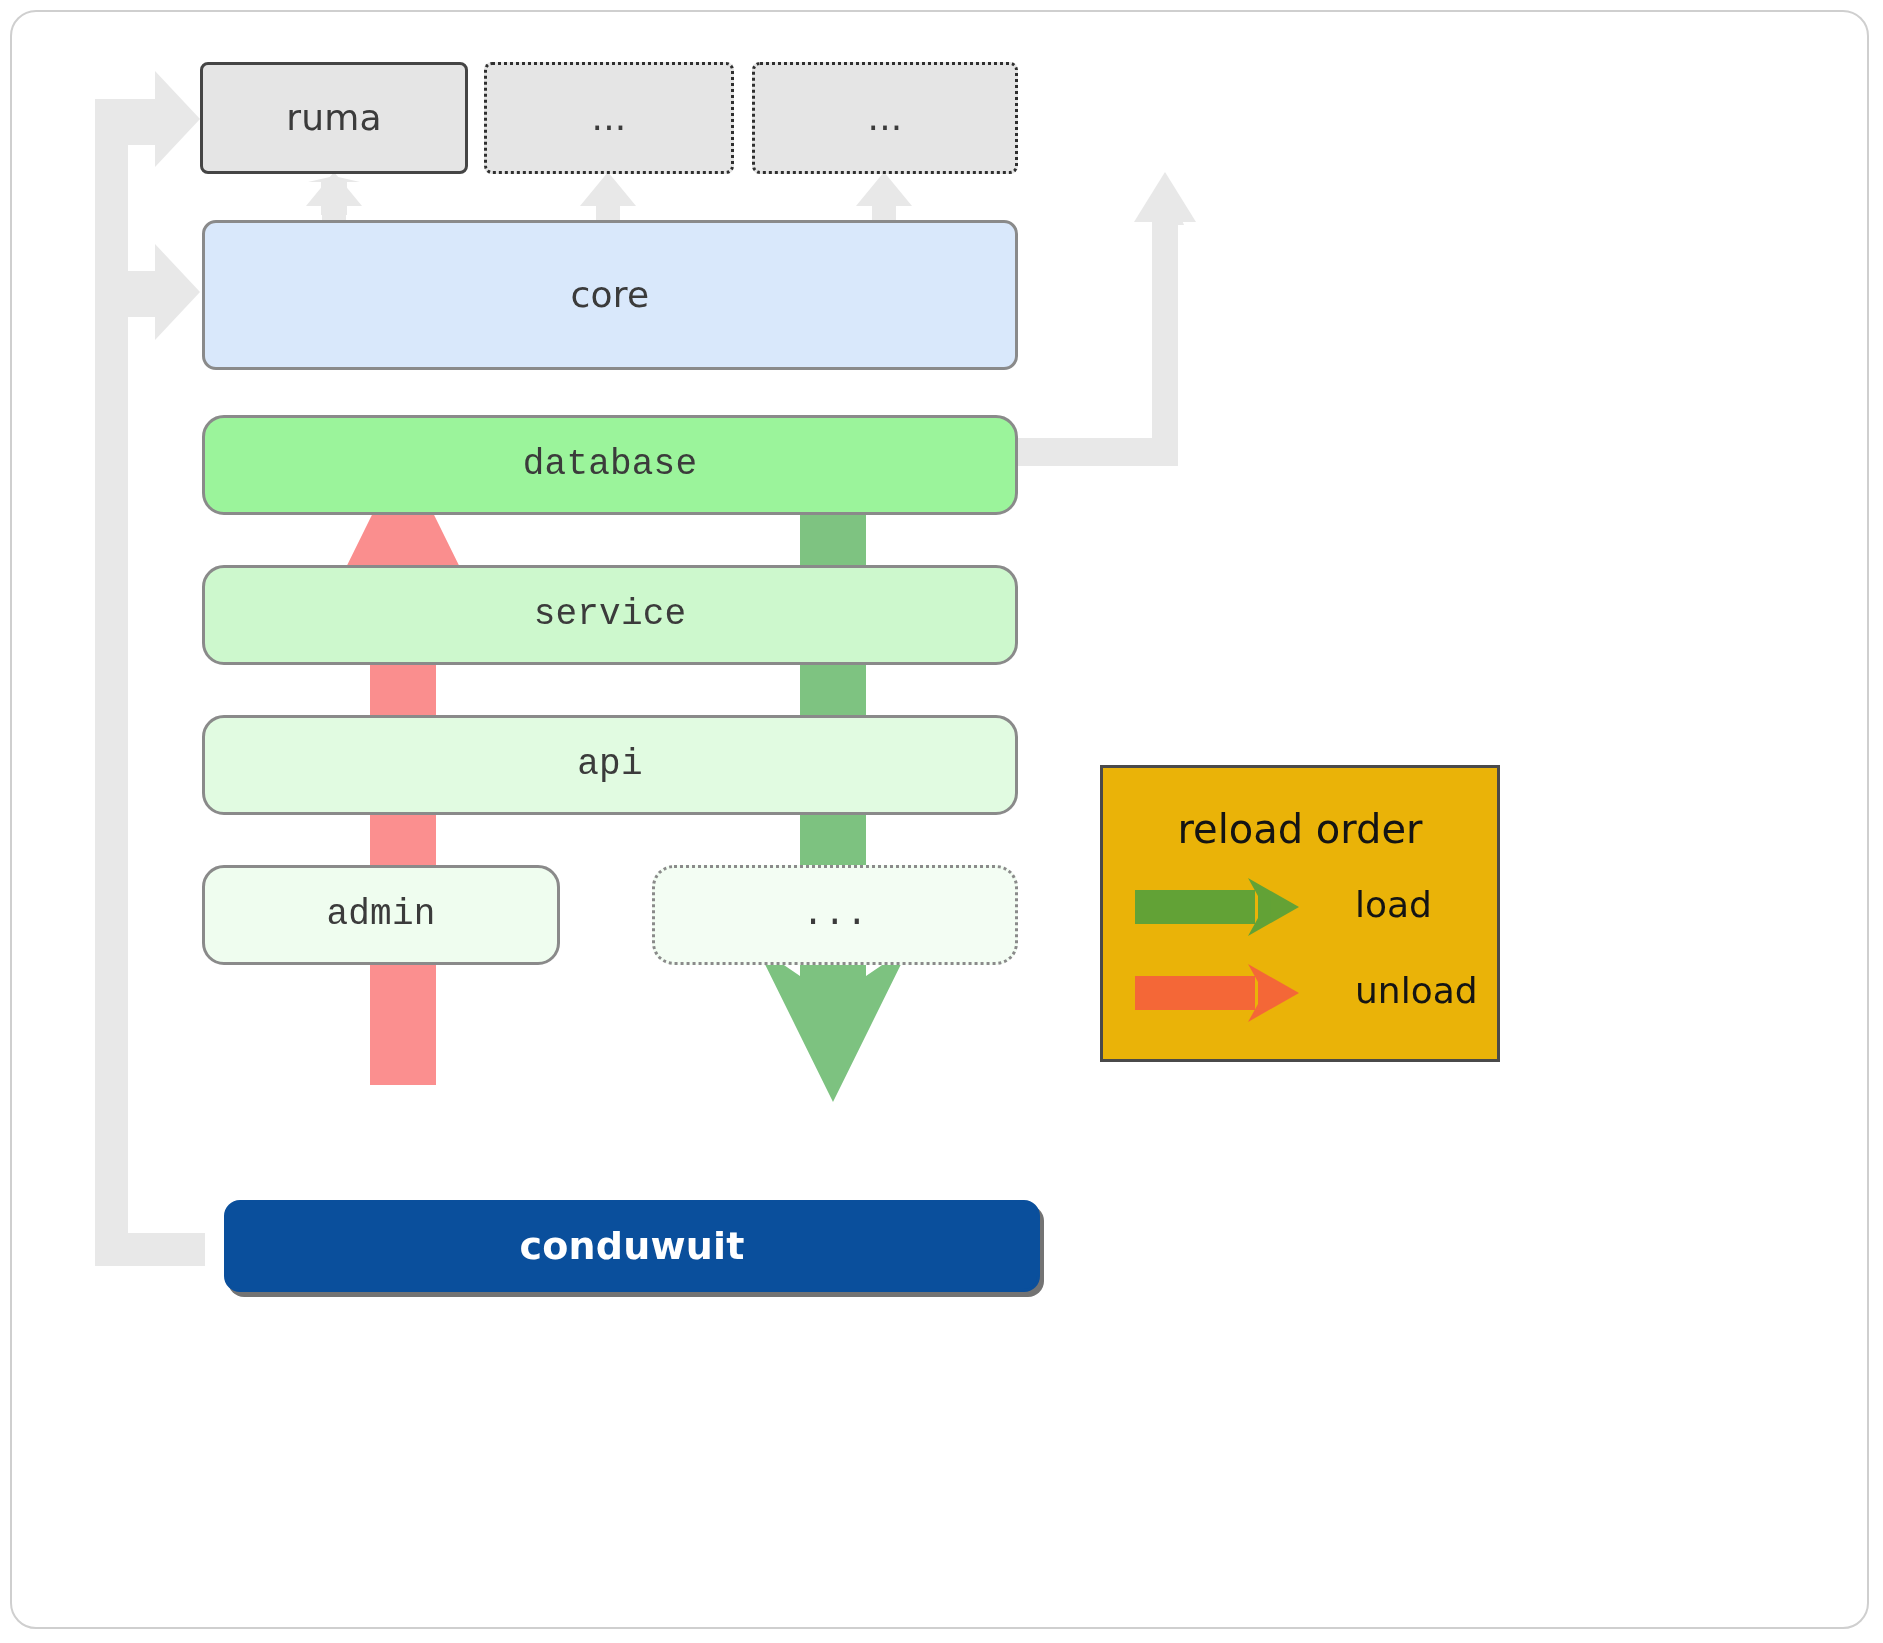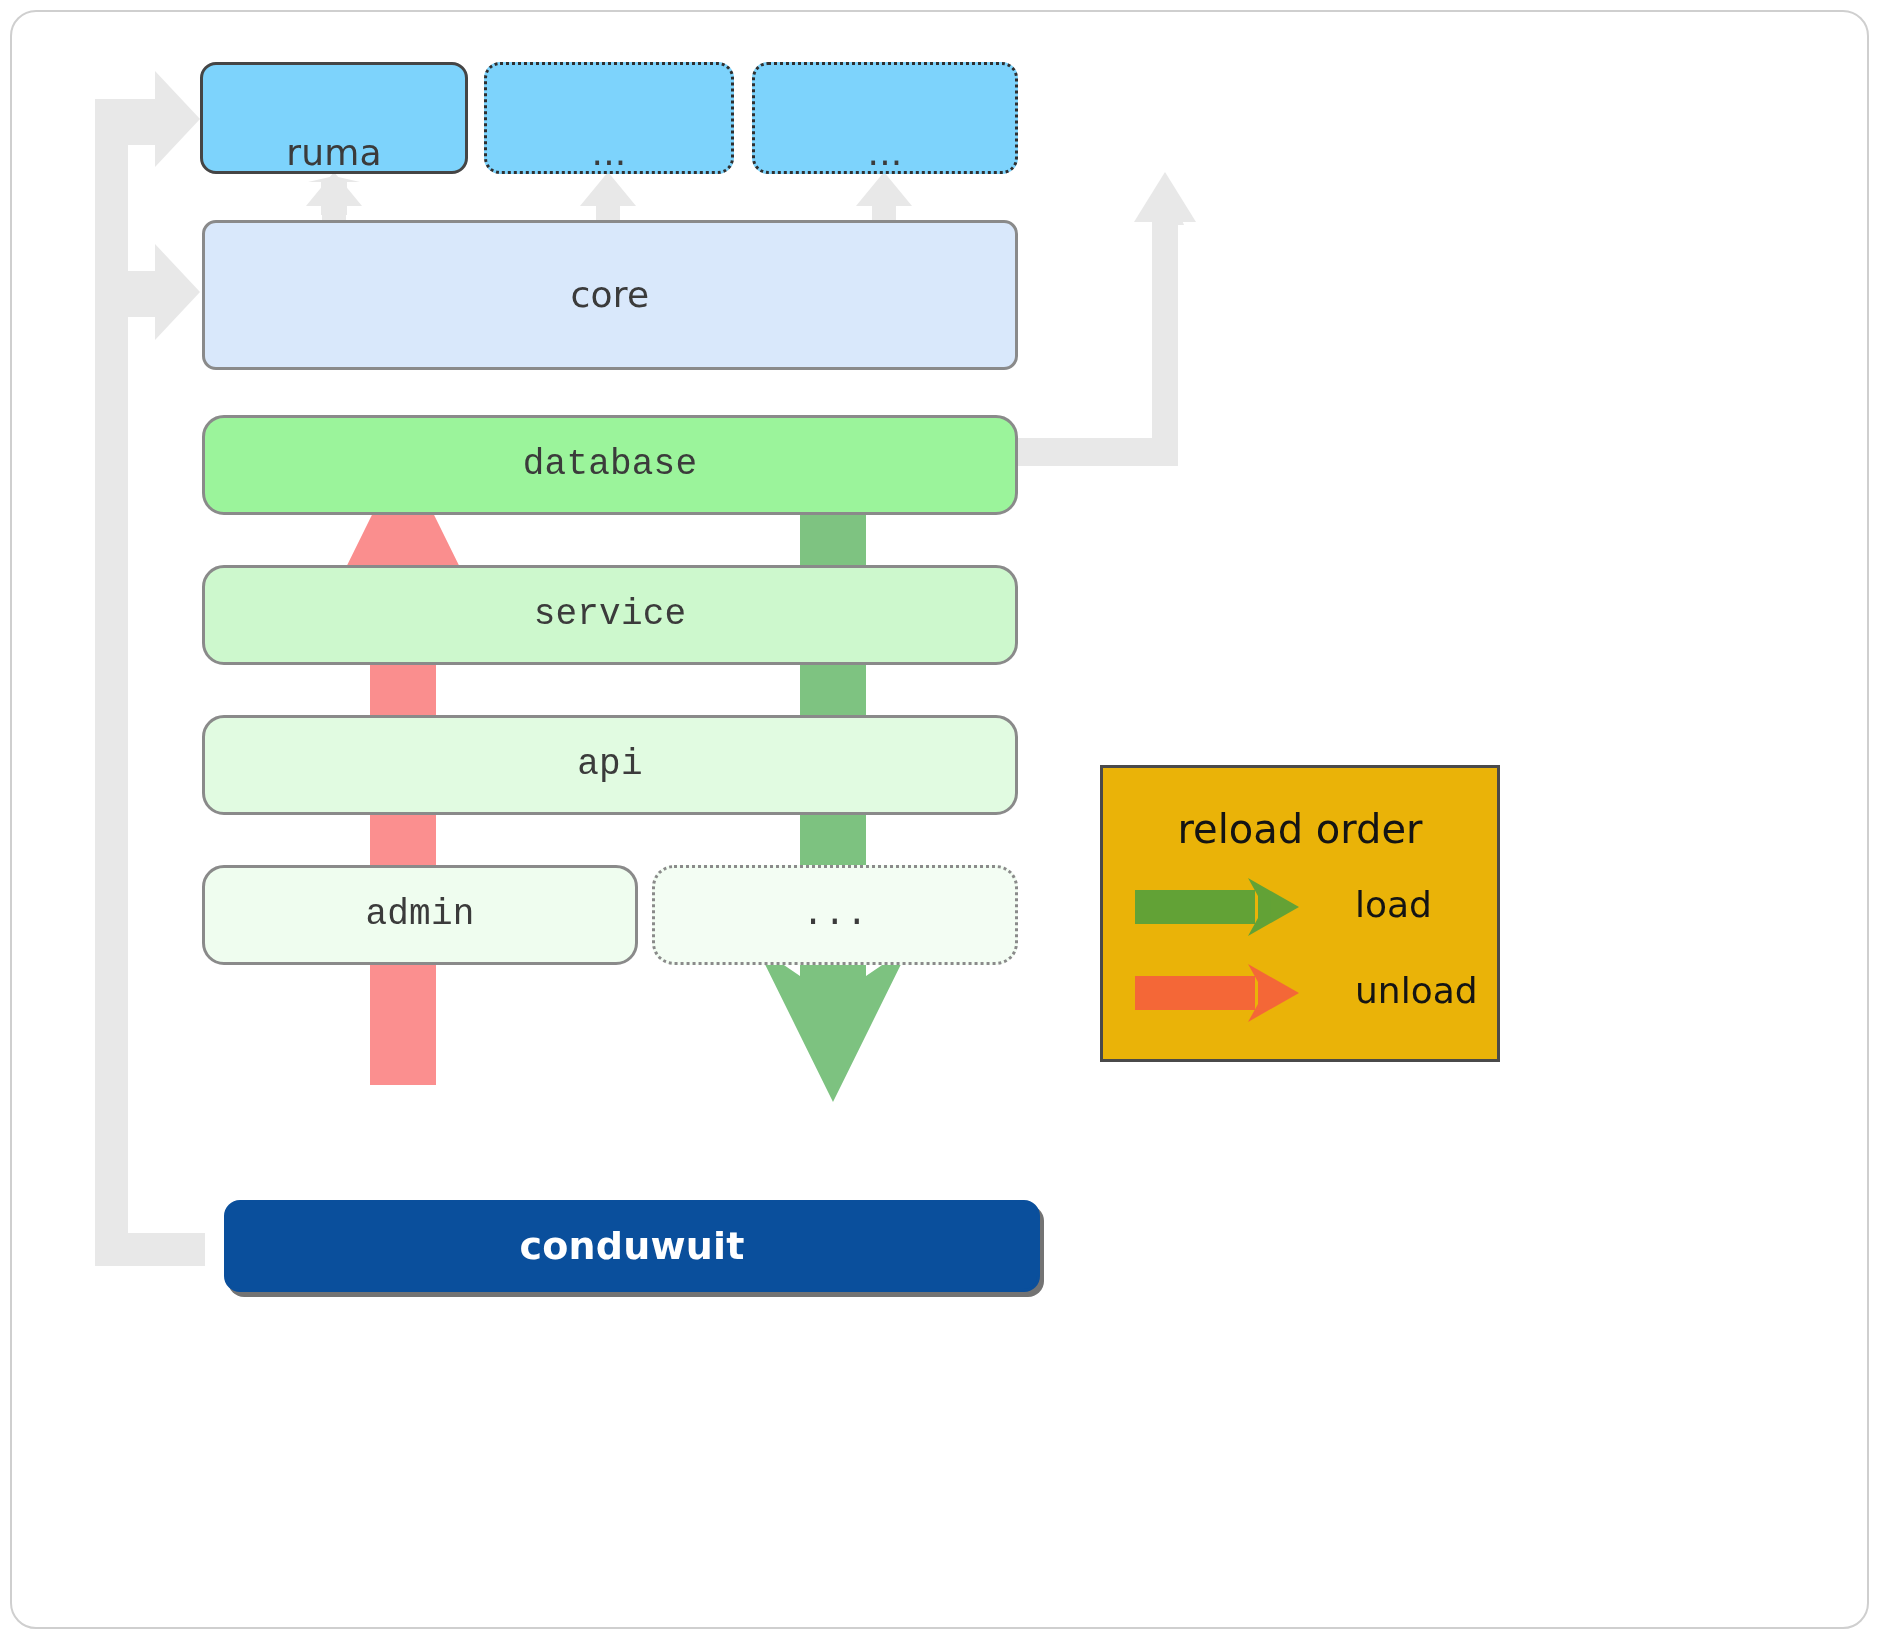--- a/index.html
+++ b/index.html
@@ -45,25 +45,24 @@
     border-radius: 14px;
   }
   .node .lbl {
     font-size: 36px;
     color: #3b3b3b;
     letter-spacing: 0.2px;
     line-height: 1;
   }
   
   .dep {
-    background: #7dd3fc;
+    background: #e5e5e5;
     border: 3px solid #454545;
     height: 122px;
-    border-radius: 16px;
-    align-items: flex-end;
+    border-radius: 8px;
   }
   .dep.dotted {
     border: 3px dotted #2f2f2f;
   }
   
   .core-box {
     background: #d9e8fb;
     border: 3px solid #8a8a8a;
     border-radius: 14px;
   }
@@ -177,21 +176,21 @@
   </div>
 
   <div class="node layer" style="left:202px; top:565px; width:816px; height:100px; background:#cdf8cd;">
     <span class="lbl">service</span>
   </div>
 
   <div class="node layer" style="left:202px; top:715px; width:816px; height:100px; background:#e1fbe1;">
     <span class="lbl">api</span>
   </div>
 
-  <div class="node layer" style="left:202px; top:865px; width:436px; height:100px; background:#effdef;">
+  <div class="node layer" style="left:202px; top:865px; width:358px; height:100px; background:#effdef;">
     <span class="lbl">admin</span>
   </div>
 
   <div class="node layer dotted" style="left:652px; top:865px; width:366px; height:100px; background:#f3fdf3;">
     <span class="lbl">...</span>
   </div>
 
 
   <div class="node root-box" style="left:202px; top:1200px; width:816px; height:92px;">
     <span class="lbl">conduwuit</span>

